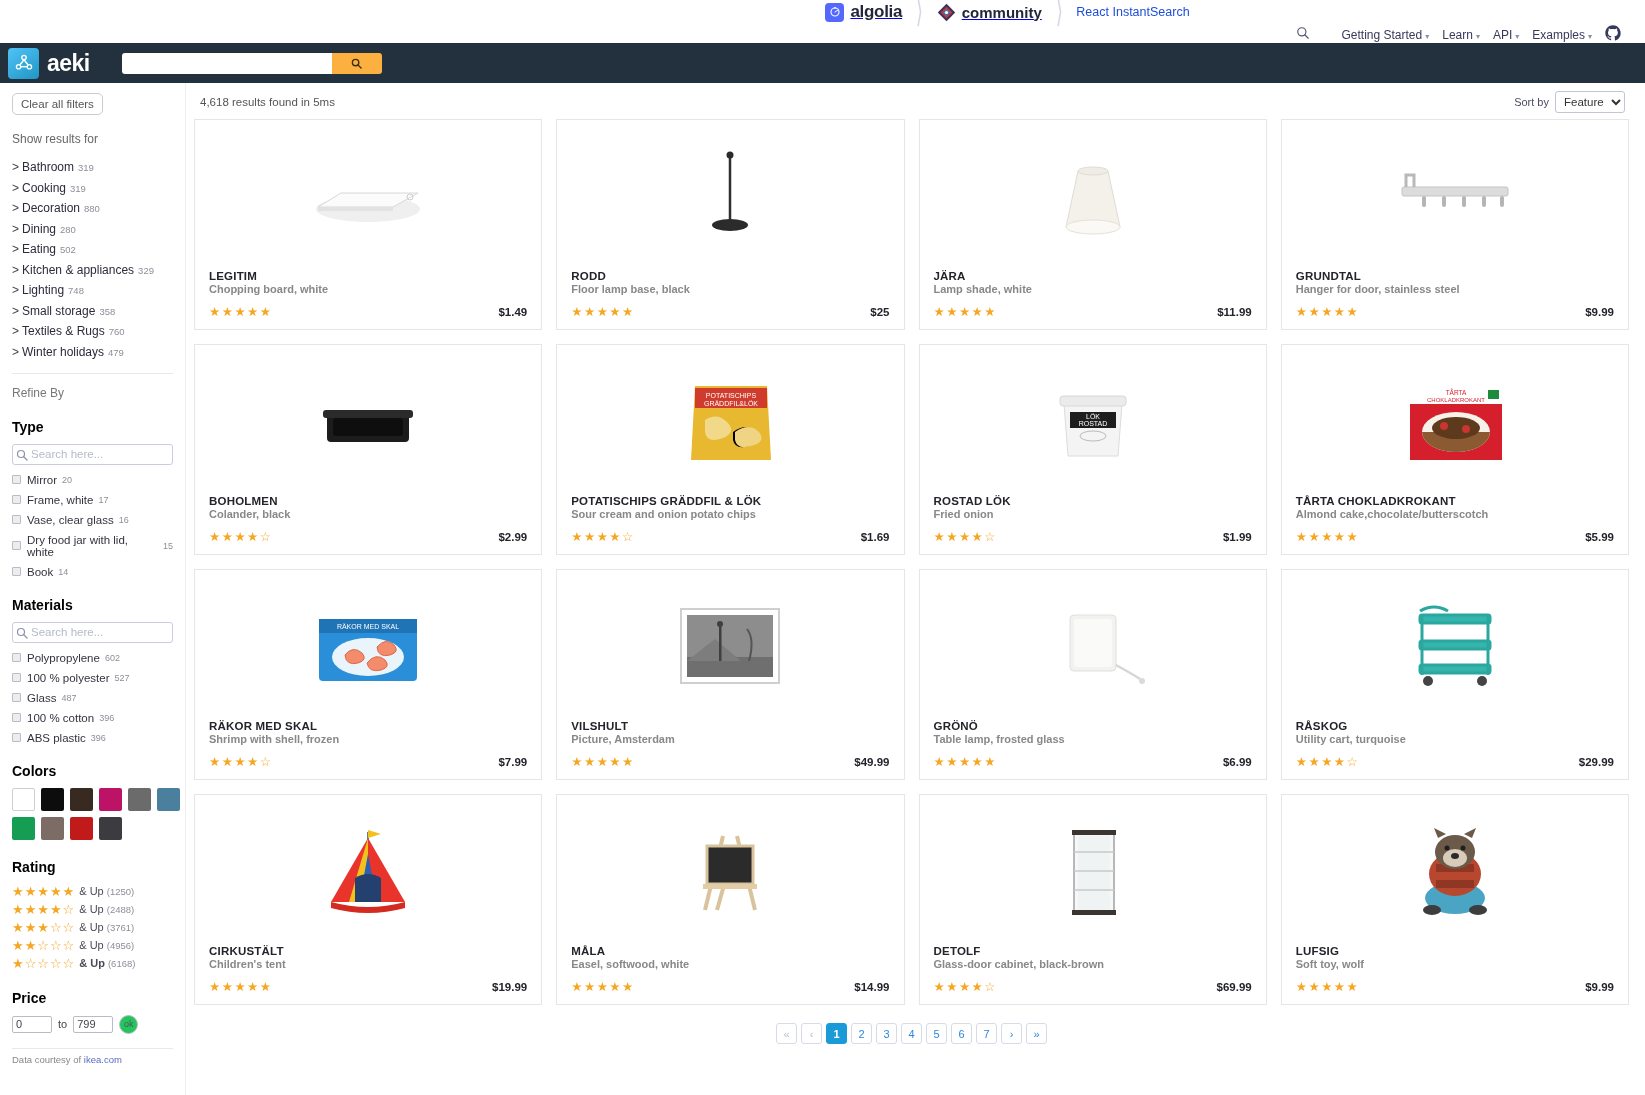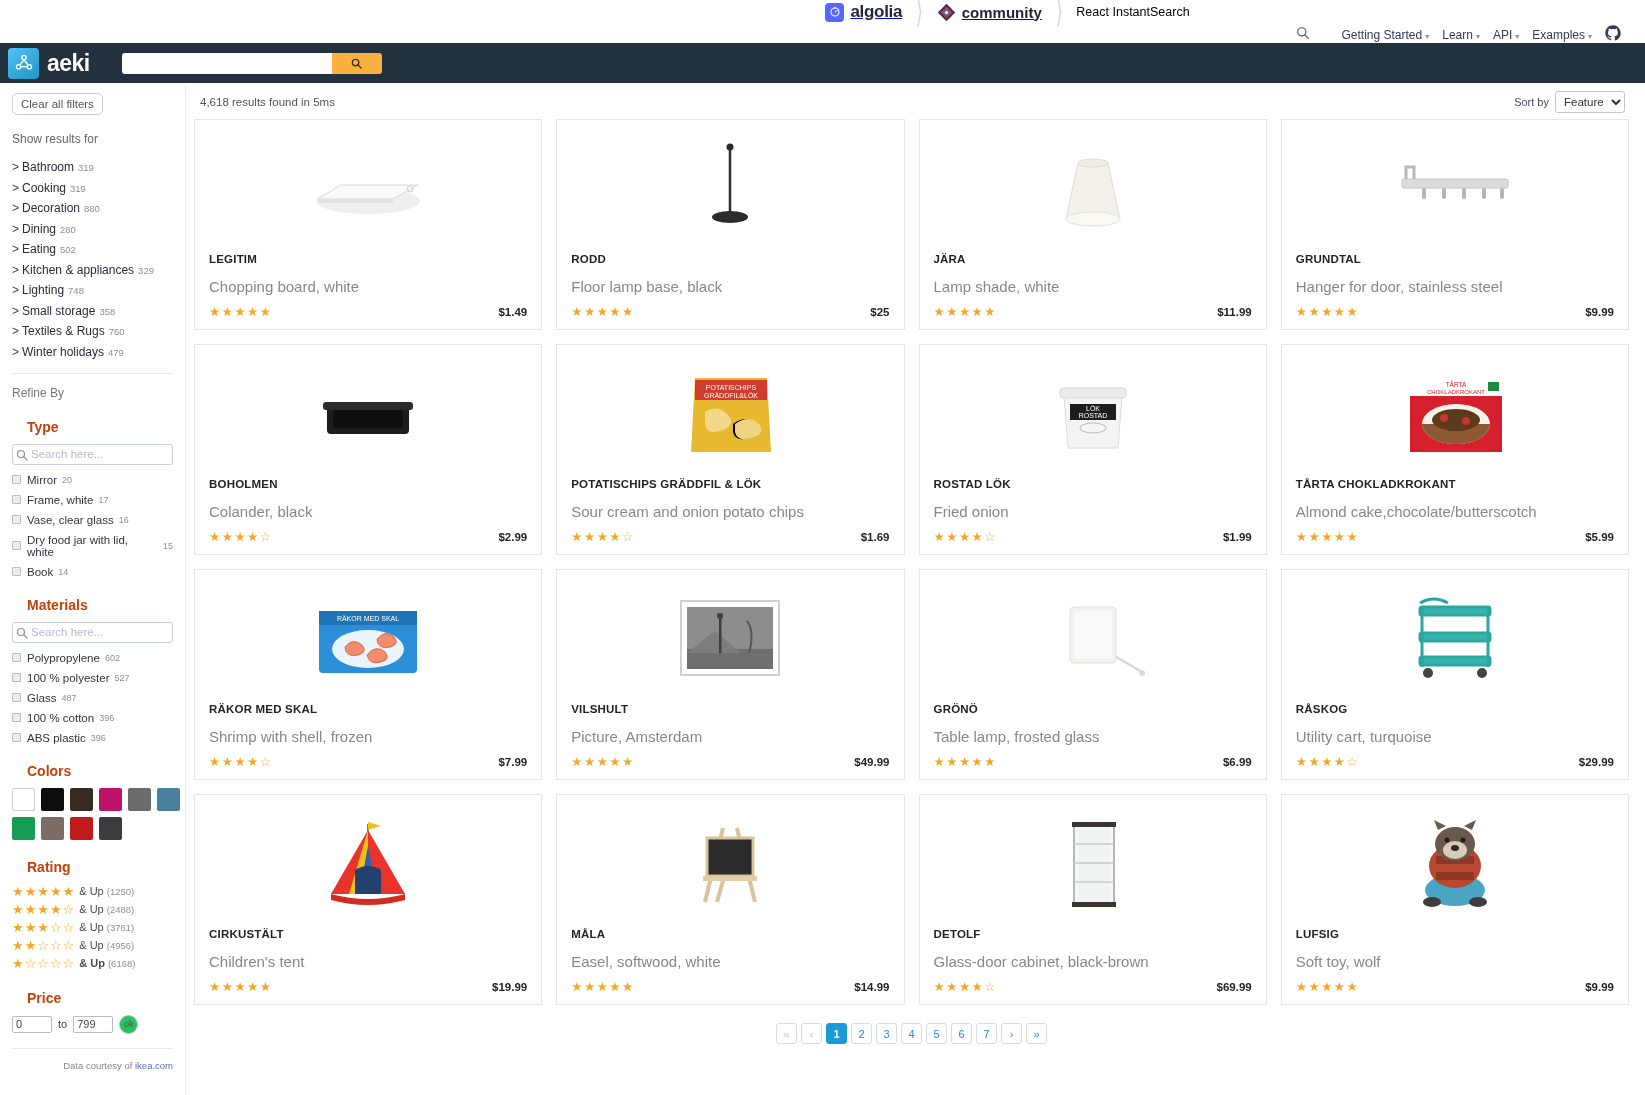--- a/index.html
+++ b/index.html
@@ -23,21 +23,21 @@
   .algolia-mark {
     width:19px;height:19px;border-radius:4px;background:#5468ff;
     display:flex;align-items:center;justify-content:center;
   }
   .algolia-mark svg { display:block; }
   .algolia-word { font-size:17px; font-weight:bold; color:#23263b; letter-spacing:-0.3px;}
   .chevron-sep { color:#d6d8e4; font-size:22px; font-weight:300; margin:0 13px; transform:scaleY(1.45) scaleX(0.85); }
   .community-logo { display:flex; align-items:center; gap:6px; }
   .community-mark { width:19px;height:19px;position:relative;}
   .community-word { font-size:15px; font-weight:bold; color:#23263b; }
-  .crumb-last { font-size:12.5px; color:#000000; }
+  .crumb-last { font-size:12.5px; color:#1d4ed8; }
   .topnav { margin-left:auto; display:flex; align-items:center; gap:13px; color:#36395a; }
   .topnav .nav-link { font-size:12px; color:#36395a; text-decoration:none; white-space:nowrap; }
   .nav-caret { font-size:8px; color:#8a8fad; margin-left:3px; }
   .search-icon-top { margin-right:18px; opacity:.85; }
 
   
   .aeki-header {
     height:40px; background:#23303e; display:flex; align-items:center;
     padding:0 0 0 8px;
   }
@@ -66,21 +66,21 @@
     font-size:11.5px; color:#555; background:#fff; border:1px solid #ccc; border-radius:5px;
     padding:4px 8px; cursor:pointer; font-family:"Liberation Sans", sans-serif;
   }
   .show-results-for { margin-top:17px; font-size:12px; color:#666; }
   .cat-list { margin-top:14px; }
   .cat-item { font-size:12px; color:#2b2b3b; margin-bottom:6.5px; cursor:pointer; white-space:nowrap; }
   .cat-arrow { color:#444; margin-right:3px; }
   .cat-count { font-size:9.5px; color:#8e8e9a; margin-left:4px; }
   .sb-divider { border-top:1px solid #e8e8e8; margin:14px 0 0 0; }
   .refine-by { font-size:12px; color:#777; margin-top:12px; }
-  .facet-title { font-size:14px; font-weight:bold; color:#c2410c; margin:19px 0 9px 15px; }
+  .facet-title { font-size:14px; font-weight:bold; color:#000000; margin:19px 0 9px 0; }
   .facet-search { position:relative; margin-bottom:9px; }
   .facet-search input {
     width:100%; height:21px; border:1px solid #c9cede; border-radius:3px;
     padding:0 6px 0 18px; font-size:11.5px; outline:0; color:#555;
     font-family:"Liberation Sans", sans-serif;
   }
   .facet-search input::placeholder { color:#b6bacb; }
   .facet-search .mag { position:absolute; left:4px; top:3px; }
   .check-row { display:flex; align-items:center; font-size:11.5px; color:#33343f; margin-bottom:8px; cursor:pointer; }
   .check-box { width:9px;height:9px;border:1px solid #b9bcc7;background:#ededed;margin-right:6px;border-radius:1px;flex:0 0 auto; }
@@ -98,21 +98,21 @@
     width:40px;height:17px;border:1px solid #b9bcc7;border-radius:2px;font-size:11px;
     padding:0 3px; outline:0; color:#444; font-family:"Liberation Sans", sans-serif;
   }
   .price-to { font-size:11px; color:#444; }
   .ok-btn {
     width:19px;height:19px;border-radius:50%;border:1px solid #b9bcc7;background:#22c55e;
     font-size:9px;color:#555;cursor:pointer;display:flex;align-items:center;justify-content:center;
     font-family:"Liberation Sans", sans-serif;
   }
   .sb-divider2 { border-top:1px solid #e8e8e8; margin:14px 0 0 0; }
-  .courtesy { font-size:9.5px; color:#888; text-align:right; margin-top:11px; }
+  .courtesy { font-size:9.5px; color:#888; text-align:left; margin-top:5px; }
   .courtesy a { color:#5c6bc0; text-decoration:none; }
 
   
   .results { flex:1; padding:0 16px 0 8px; }
   .results-head { display:flex; align-items:center; height:32px; padding:6px 4px 0 6px; }
   .results-count { font-size:11.5px; color:#555; }
   .sort-wrap { margin-left:auto; display:flex; align-items:center; gap:6px; }
   .sort-label { font-size:11px; color:#4a4d63; }
   .sort-select {
     font-size:11.5px; padding:2px 4px; border:1px solid #c2c6d2; border-radius:3px;
@@ -120,21 +120,21 @@
     font-family:"Liberation Sans", sans-serif;
   }
 
   .grid { display:grid; grid-template-columns:repeat(4,1fr); gap:14px; margin-top:4px; }
   .card {
     border:1px solid #e6e6e6; background:#fff; height:211px;
     display:flex; flex-direction:column; padding:12px 14px 10px 14px; cursor:pointer;
   }
   .card-img { flex:1; display:flex; align-items:center; justify-content:center; padding:4px 0 8px 0; }
   .card-name { font-size:11.5px; font-weight:bold; color:#23242b; letter-spacing:.2px; }
-  .card-desc { font-size:15px; color:#888; margin-top:13px; }
+  .card-desc { font-size:11px; color:#888; margin-top:1px;font-weight:bold; }
   .card-bottom { display:flex; align-items:center; margin-top:9px; }
   .card-stars { color:#f5a623; font-size:12.5px; letter-spacing:1.5px; }
   .card-price { margin-left:auto; font-size:11.5px; font-weight:bold; color:#23242b; }
 
   
   .pagination { display:flex; justify-content:center; align-items:center; gap:4px; margin-top:18px; }
   .page-btn {
     min-width:21px;height:21px;border:1px solid #d6dbe6;border-radius:3px;background:#fff;
     display:flex;align-items:center;justify-content:center;font-size:11px;color:#2e86de;cursor:pointer;
     padding:0 5px; font-family:"Liberation Sans", sans-serif;

